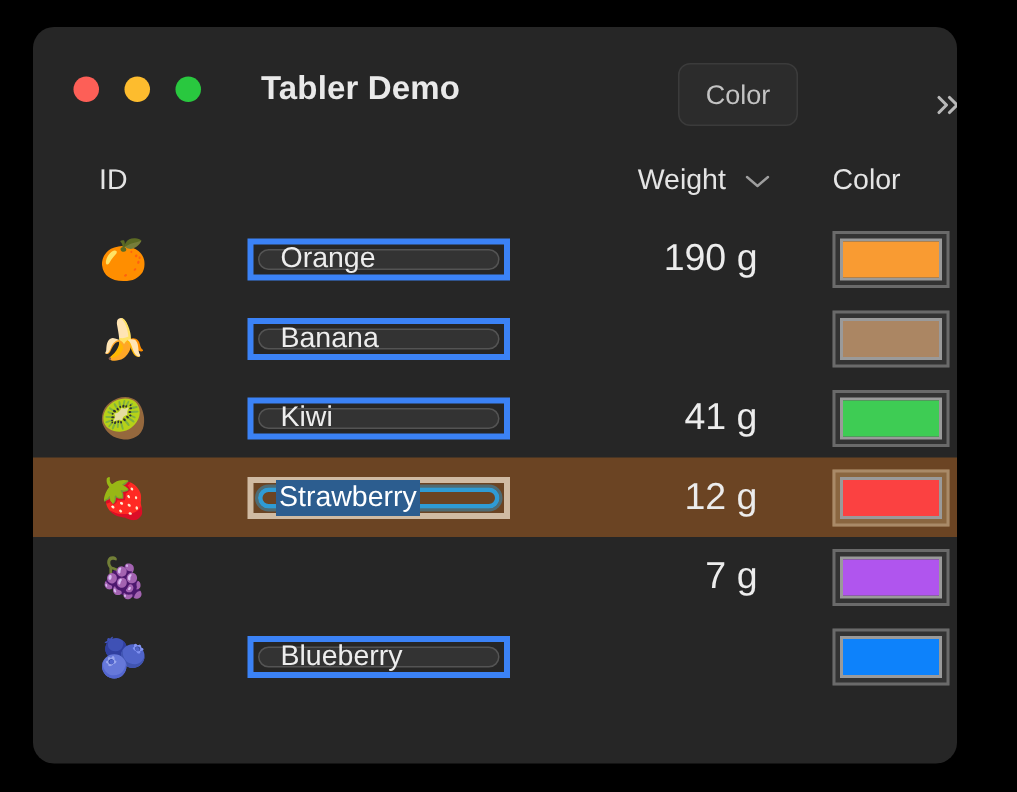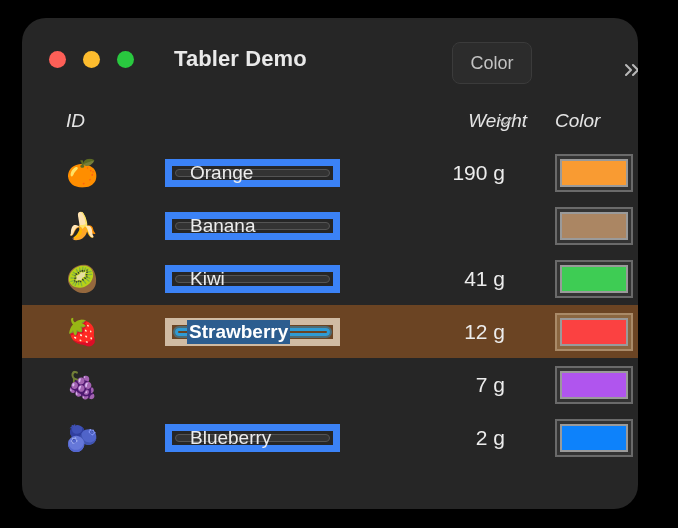--- a/index.html
+++ b/index.html
@@ -16,21 +16,21 @@
   }
 
   
   .window {
     position: absolute;
     left: 22px;
     top: 18px;
     width: 616px;
     height: 491px;
     background: #262626;
-    border-radius: 24px;
+    border-radius: 14px;
     overflow: hidden;
   }
 
   
   .titlebar {
     position: relative;
     height: 78px;
   }
   .traffic {
     position: absolute;
@@ -109,22 +109,22 @@
   .c-name   { left: 143px; width: 195px; }
   .c-weight { left: 338px; width: 167px; justify-content: flex-end; }
   .c-color  { left: 533px; width: 82px; }
 
   
   .header .cell {
     height: 50px;
     color: #e4e4e4;
     font-size: 19px;
   }
-  .header { height: 50px; font-style: italic; }
-  .header .c-weight { justify-content: flex-end; }
+  .header { height: 50px; }
+  .header .c-weight { justify-content: center; }
   .hdr-chevron {
     position: absolute;
     left: 468px;
     top: 0;
     height: 50px;
     width: 30px;
     display: flex;
     align-items: center;
     justify-content: center;
   }
@@ -133,21 +133,21 @@
   .emoji {
     font-size: 26px;
     line-height: 1;
     margin-left: 22px;
   }
 
   
   .name-frame {
     width: 175px;
     height: 28px;
-    border: 7px solid #3b82f6;
+    border: 4px solid #3b82f6;
     background: transparent;
     box-sizing: border-box;
     padding: 3px;
   }
   .name-field {
     width: 100%;
     height: 100%;
     box-sizing: border-box;
     border: 1px solid #545454;
     border-radius: 7px;
@@ -166,27 +166,26 @@
     border: 3px solid #2f9bd4;
     border-radius: 9px;
     background: transparent;
     box-shadow: 0 0 0 2px rgba(47,155,212,0.45);
     padding-left: 9px;
   }
   .row.selected .name-text {
     background: #2c5d8f;
     color: #ffffff;
     padding: 1px 2px;
-    font-weight: bold;
   }
 
   
   .weight-text {
     color: #ececec;
-    font-size: 21px;
+    font-size: 25px;
     padding-right: 22px;
   }
 
   
   .swatch-outer {
     width: 78px;
     height: 38px;
     box-sizing: border-box;
     border: 2px solid #6a6a6a;
     background: #333333;
@@ -362,23 +361,20 @@
       <div class="cell c-id">
         <span class="emoji">🫐</span>
       </div>
       <div class="cell c-name">
         <div class="name-frame">
           <div class="name-field">
             <span class="name-text">Blueberry</span>
           </div>
         </div>
       </div>
-      <div class="cell c-weight">
-        <span class="weight-text">2 g</span>
-      </div>
       <div class="cell c-color">
         <div class="swatch-outer">
           <div class="swatch-inner">
             <div class="swatch-fill" style="background: rgb(13, 130, 251);"></div>
           </div>
         </div>
       </div>
     </div>
 
   </div>

